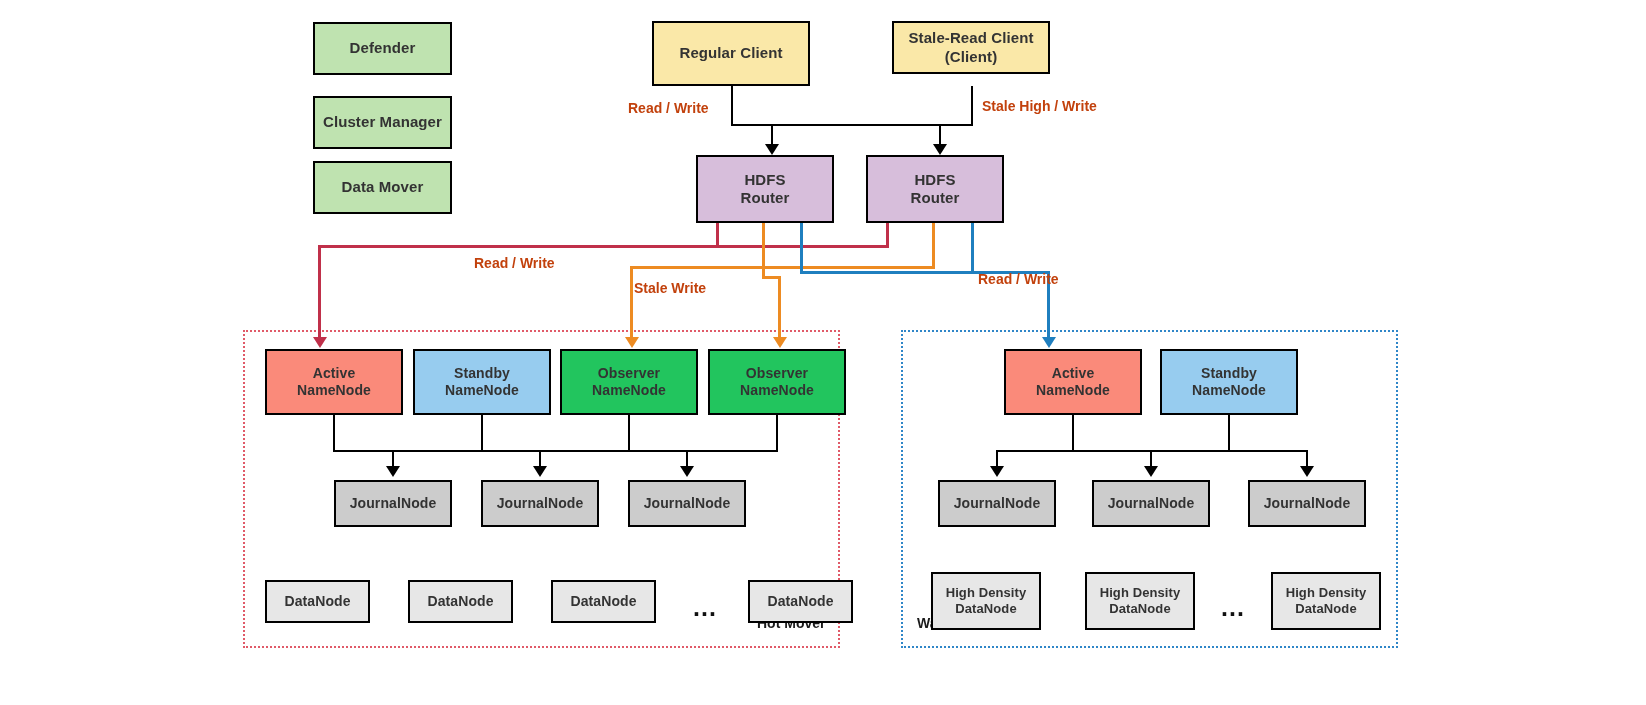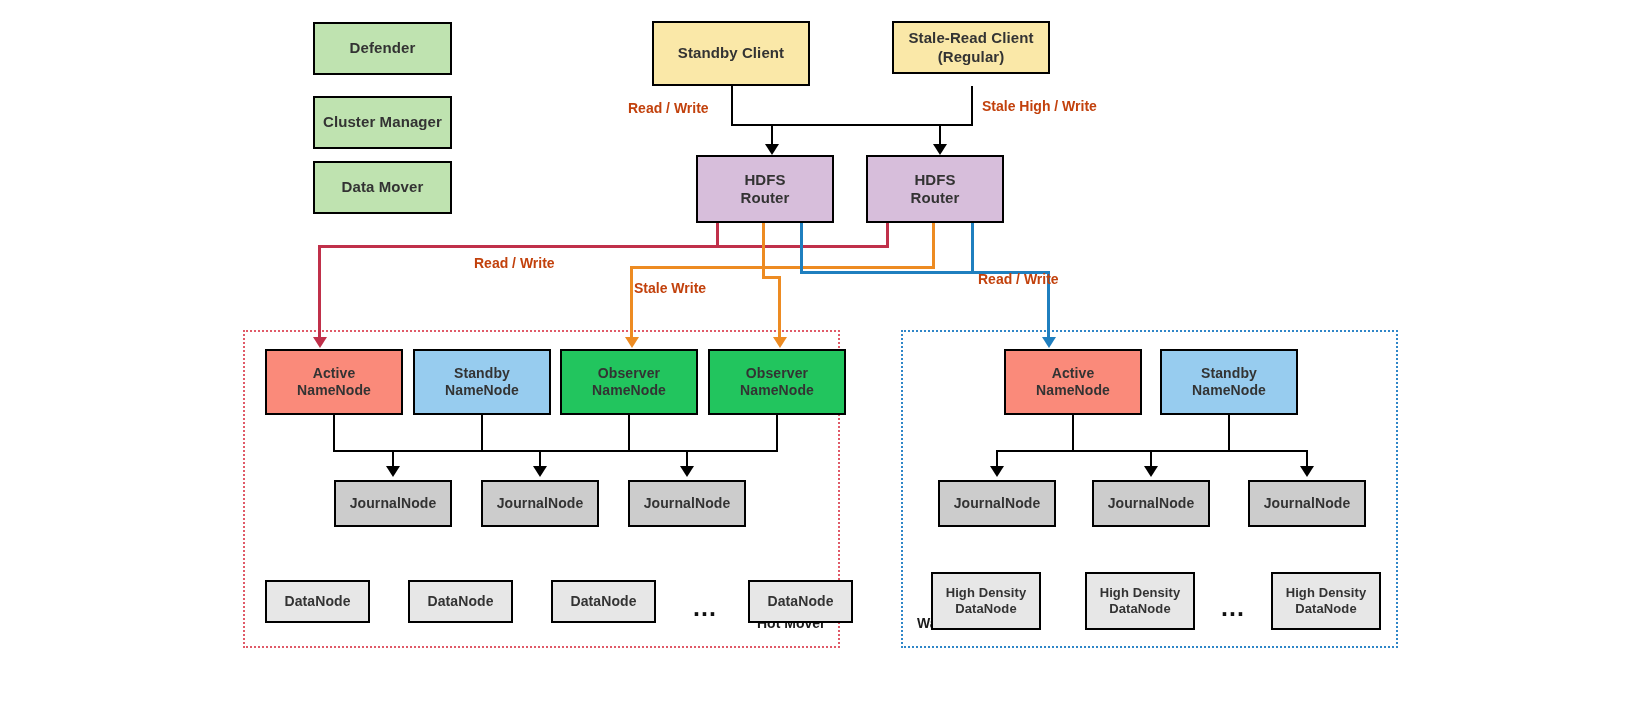--- a/index.html
+++ b/index.html
@@ -119,26 +119,26 @@
     <span>Cluster Manager</span>
   </div>
   <div class="node green fs15" style="left:313px; top:22px; width:139px; height:53px;">
     <span>Defender</span>
   </div>
   <div class="node green fs15" style="left:313px; top:161px; width:139px; height:53px;">
     <span>Data Mover</span>
   </div>
 
   <div class="node yellow fs15" style="left:652px; top:21px; width:158px; height:65px;">
-    <span>Standby Client</span>
+    <span>Regular Client</span>
   </div>
   <div class="node yellow fs15" style="left:892px; top:21px; width:158px; height:53px;">
     <div>
       <div>Stale-Read Client</div>
-      <div>(Regular)</div>
+      <div>(Client)</div>
     </div>
   </div>
 
   <div class="seg v c-black" style="left:731px; top:86px; height:40px;"></div>
 
   <div class="seg v c-black" style="left:971px; top:86px; height:40px;"></div>
 
   <div class="seg h c-black" style="left:731px; top:124px; width:242px;"></div>
 
   <div class="seg v c-black" style="left:771px; top:124px; height:22px;"></div>

